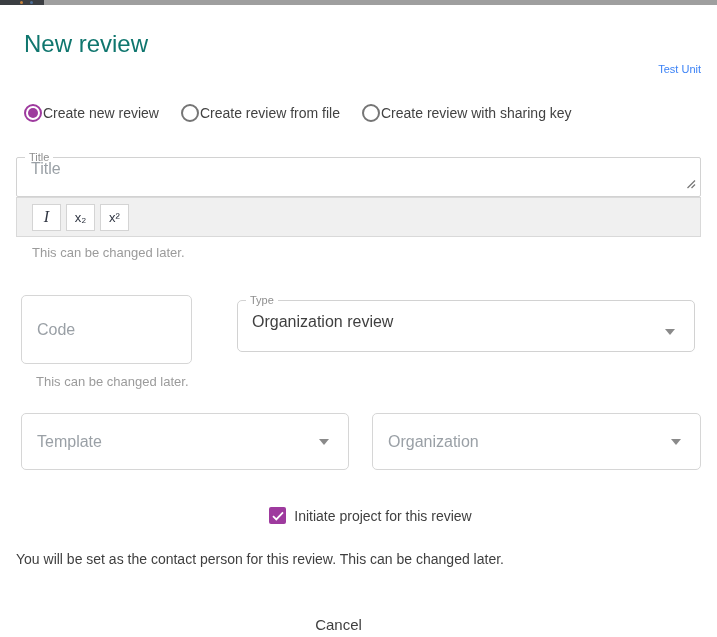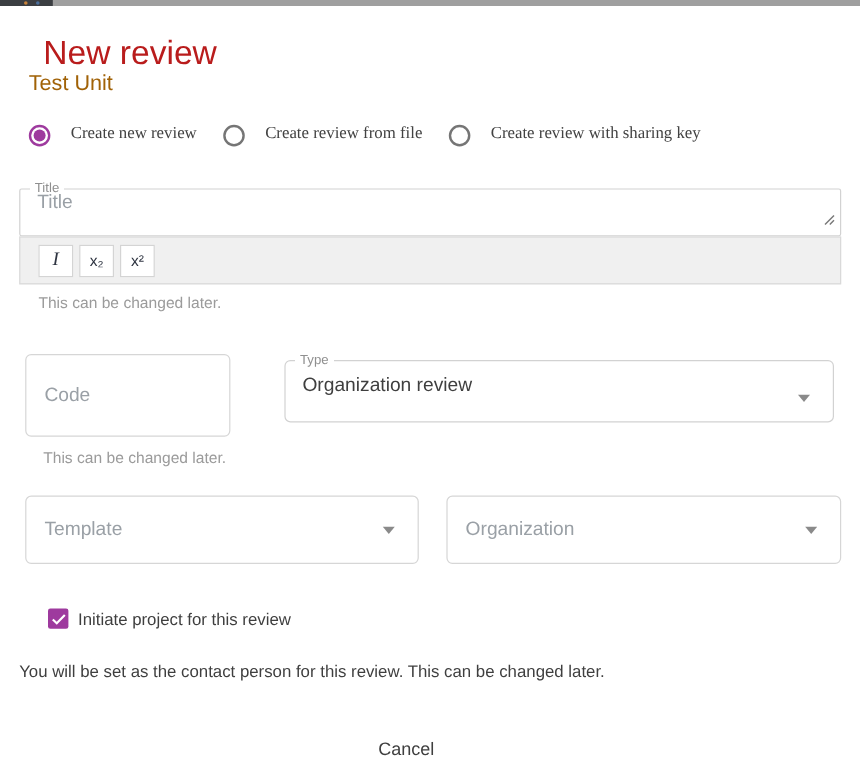--- a/index.html
+++ b/index.html
@@ -8,26 +8,26 @@
 
   
   .topbar { height: 5px; background: #9f9f9f; position: relative; }
   .tab-sliver { position: absolute; left: 0; top: 0; height: 5px; width: 44px; background: #3b3e42; }
   .tab-sliver .dot { position: absolute; top: 1px; width: 3px; height: 3px; border-radius: 50%; }
   .tab-sliver .dot.d1 { left: 20px; background: #c8833a; }
   .tab-sliver .dot.d2 { left: 30px; background: #4a6f9c; }
 
   .content { padding: 0 16px; }
 
-  .page-title { font-size: 28px; font-weight: 400; color: #b91c1c; margin: 26px 0 0 20px; line-height: 26px; }
-  .page-subtitle { font-size: 18px; color: #a16207; margin: 3px 0 0 8px; line-height: 18px; }
+  .page-title { font-size: 24px; font-weight: 400; color: #0f766e; margin: 26px 0 0 8px; line-height: 26px; }
+  .page-subtitle { font-size: 11px; color: #3b82f6; margin: 3px 0 0 8px; line-height: 18px; text-align: right; }
 
   
   .radio-row { display: flex; align-items: center; gap: 22px; margin: 26px 0 0 8px; }
-  .radio-option { display: flex; gap: 17px; cursor: pointer; font-family: Liberation Serif, serif; }
+  .radio-option { display: flex; align-items: center; gap: 1px; cursor: pointer; }
   .radio-circle { width: 18px; height: 18px; border-radius: 50%; border: 2px solid #757575;
                   display: flex; align-items: center; justify-content: center; flex: 0 0 auto; background: #fff; }
   .radio-circle.selected { border-color: #9e3a9e; }
   .radio-circle.selected .dot { width: 10px; height: 10px; border-radius: 50%; background: #9e3a9e; }
   .radio-label { font-size: 14px; color: #424242; }
 
   
   fieldset { border: 1px solid #d2d2d2; background: #fff; }
   fieldset legend { font-size: 11px; line-height: 11px; color: #8f8f8f; margin-left: 8px; padding: 0 4px; }
 
@@ -59,21 +59,21 @@
       border-top: 6px solid #8a8a8a; }
   .type-fieldset .arrow-down { position: absolute; right: 19px; top: 23px; }
 
   .row3 { display: flex; margin: 24px 0 0 5px; gap: 17px; }
   .select-box { height: 57px; border: 1px solid #d6d6d6; border-radius: 5px; background: #fff;
       display: flex; align-items: center; justify-content: space-between; padding: 0 19px 0 15px; cursor: pointer; }
   .select-box .ph { font-size: 16px; color: #9aa0a6; }
   .select-org { width: 329px; }
   .select-template { flex: 1; margin-right: 6px; }
 
-  .checkbox-row { display: flex; align-items: center; gap: 8px; margin: 37px 0 0 24px; cursor: pointer; }
+  .checkbox-row { display: flex; align-items: center; gap: 8px; margin: 37px 0 0 24px; cursor: pointer; justify-content: center; }
   .checkbox { width: 17px; height: 17px; border-radius: 2px; background: #9e3a9e;
       display: flex; align-items: center; justify-content: center; flex: 0 0 auto; }
   .checkbox-label { font-size: 14px; color: #3f3f3f; }
 
   .contact-note { font-size: 14px; color: #3f3f3f; margin-top: 27px; }
 
   .footer { display: flex; justify-content: flex-end; align-items: center; gap: 38px;
       margin-top: 45px; padding-right: 40px; flex-direction: column; }
   .btn-text { background: none; border: none; font-family: "Liberation Sans", sans-serif;
       font-size: 15px; cursor: pointer; padding: 4px 2px; }

